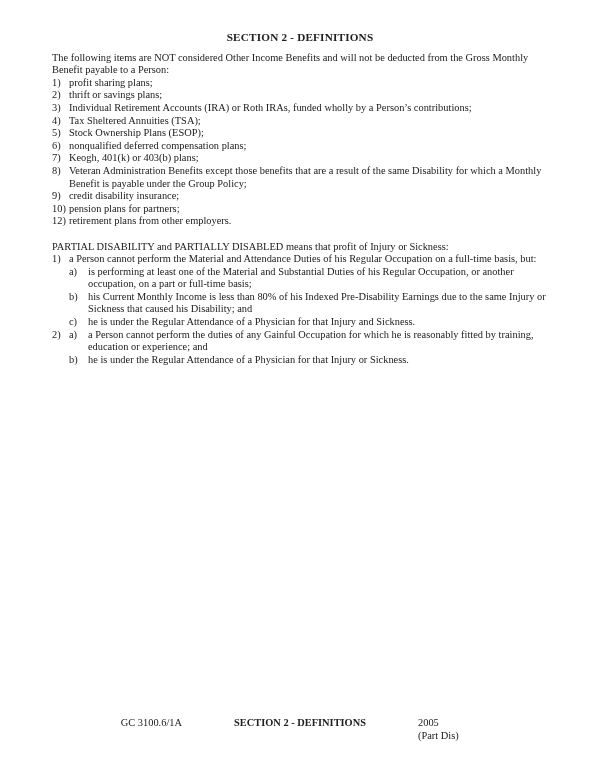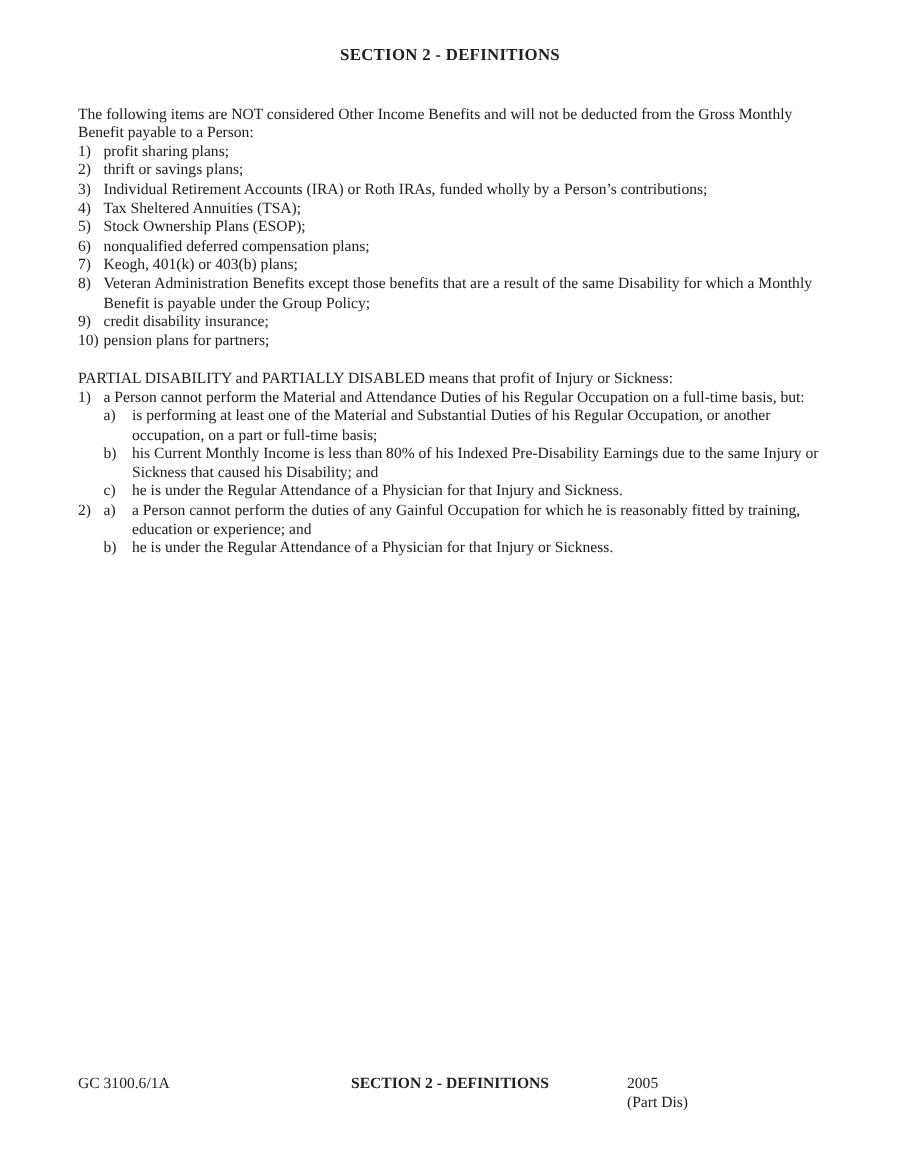--- a/index.html
+++ b/index.html
@@ -20,21 +20,21 @@
     box-sizing: border-box;
   }
   .doc-title {
     padding-top: 31px;
     text-align: center;
     font-weight: 700;
     font-size: 11.2px;
     letter-spacing: 0.2px;
   }
   .content {
-    margin-top: 27px;
+    margin-top: 8px;
     padding-left: 52px;
     padding-right: 20px;
   }
   .lines {
     white-space: pre;
   }
   .li {
     display: flex;
   }
   .li > .marker {
@@ -54,21 +54,21 @@
   .footer {
     position: absolute;
     top: 717px;
     left: 52px;
     width: 496px;
     display: flex;
     align-items: flex-start;
   }
   .footer-left {
     width: 130px;
-    text-align: left;
+    text-align: right;
   }
   .footer-center {
     flex: 1;
     text-align: center;
     font-weight: 700;
   }
   .footer-right {
     width: 130px;
     text-align: left;
   }
@@ -120,20 +120,24 @@
 Benefit is payable under the Group Policy;</div>
       </div>
       <div class="li">
         <div class="marker">9)</div>
         <div class="body lines">credit disability insurance;</div>
       </div>
       <div class="li">
         <div class="marker">10)</div>
         <div class="body lines">pension plans for partners;</div>
       </div>
+      <div class="li">
+        <div class="marker">12)</div>
+        <div class="body lines">retirement plans from other employers.</div>
+      </div>
     </div>
 
     <div class="section-gap lines">PARTIAL DISABILITY and PARTIALLY DISABLED means that profit of Injury or Sickness:</div>
 
     <div>
 
       <div class="li">
         <div class="marker">1)</div>
         <div class="body">
           <div class="lines">a Person cannot perform the Material and Attendance Duties of his Regular Occupation on a full-time basis, but:</div>

